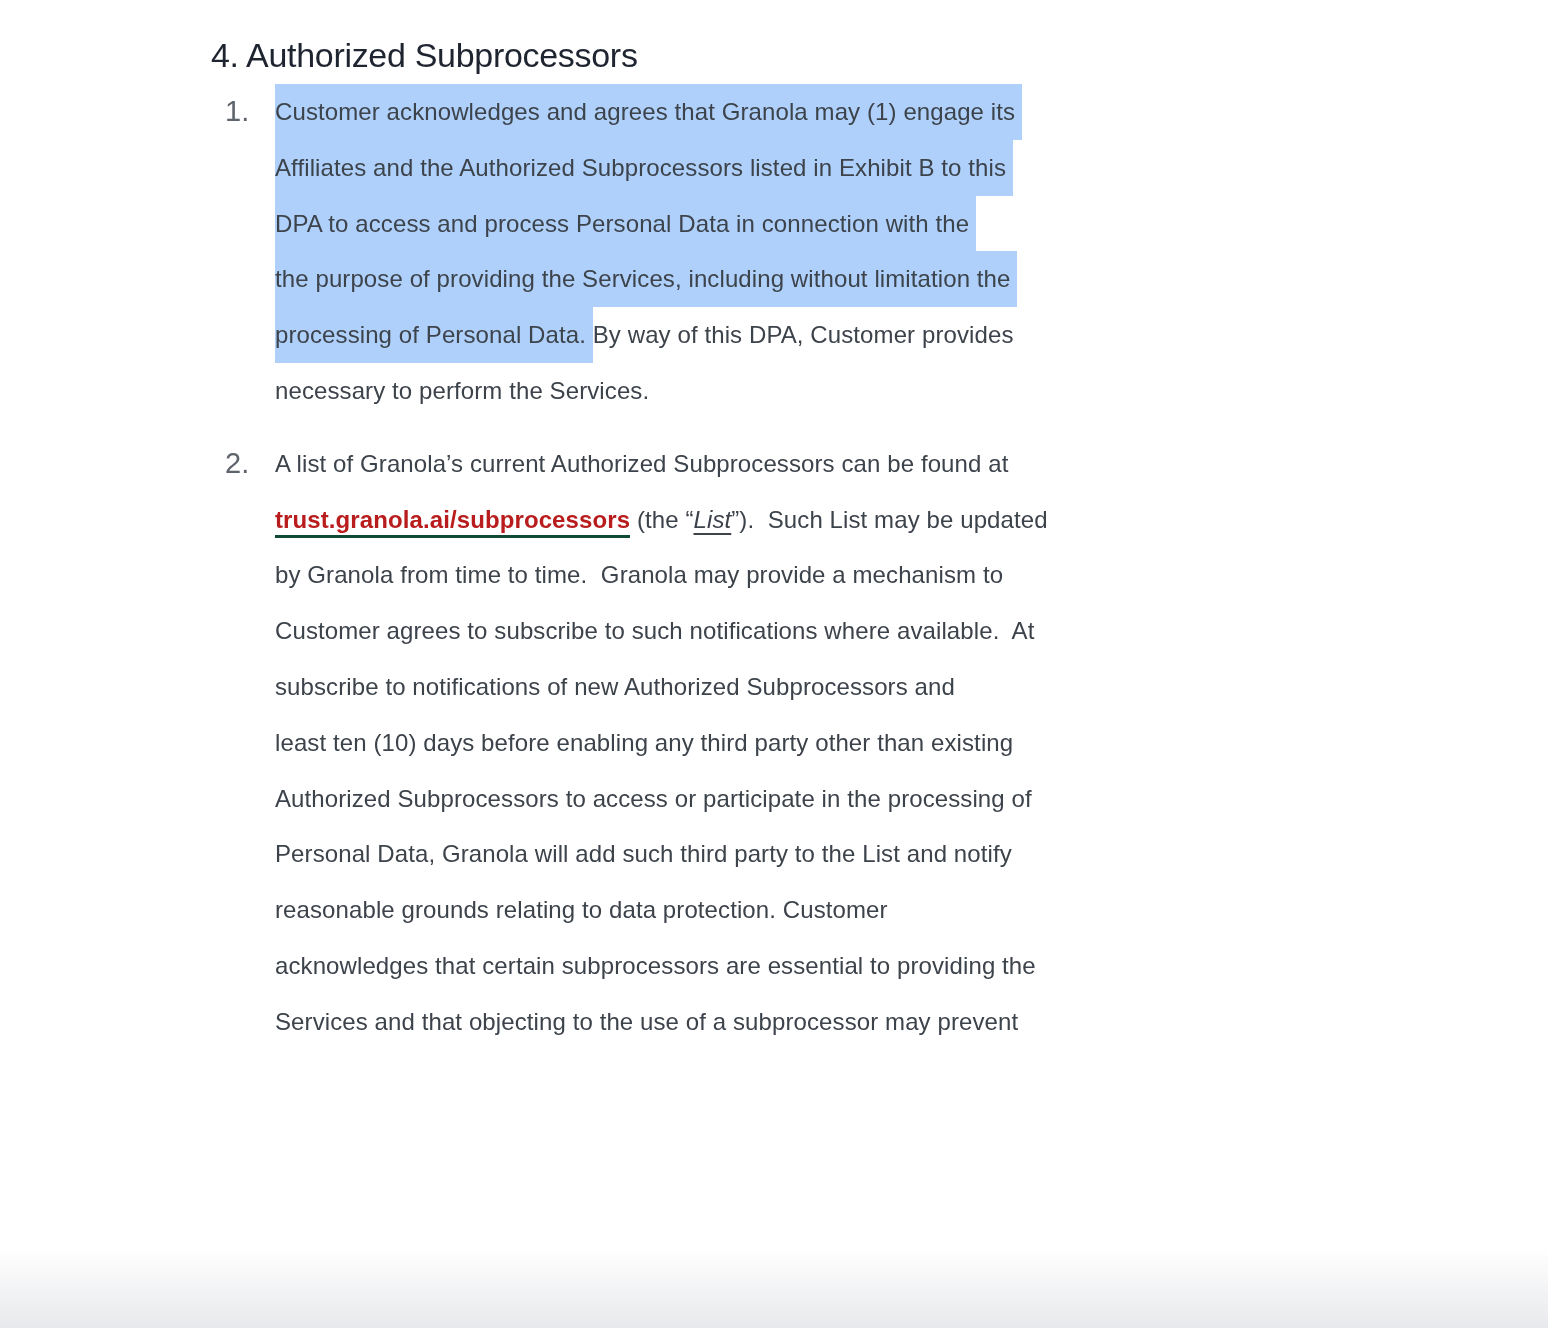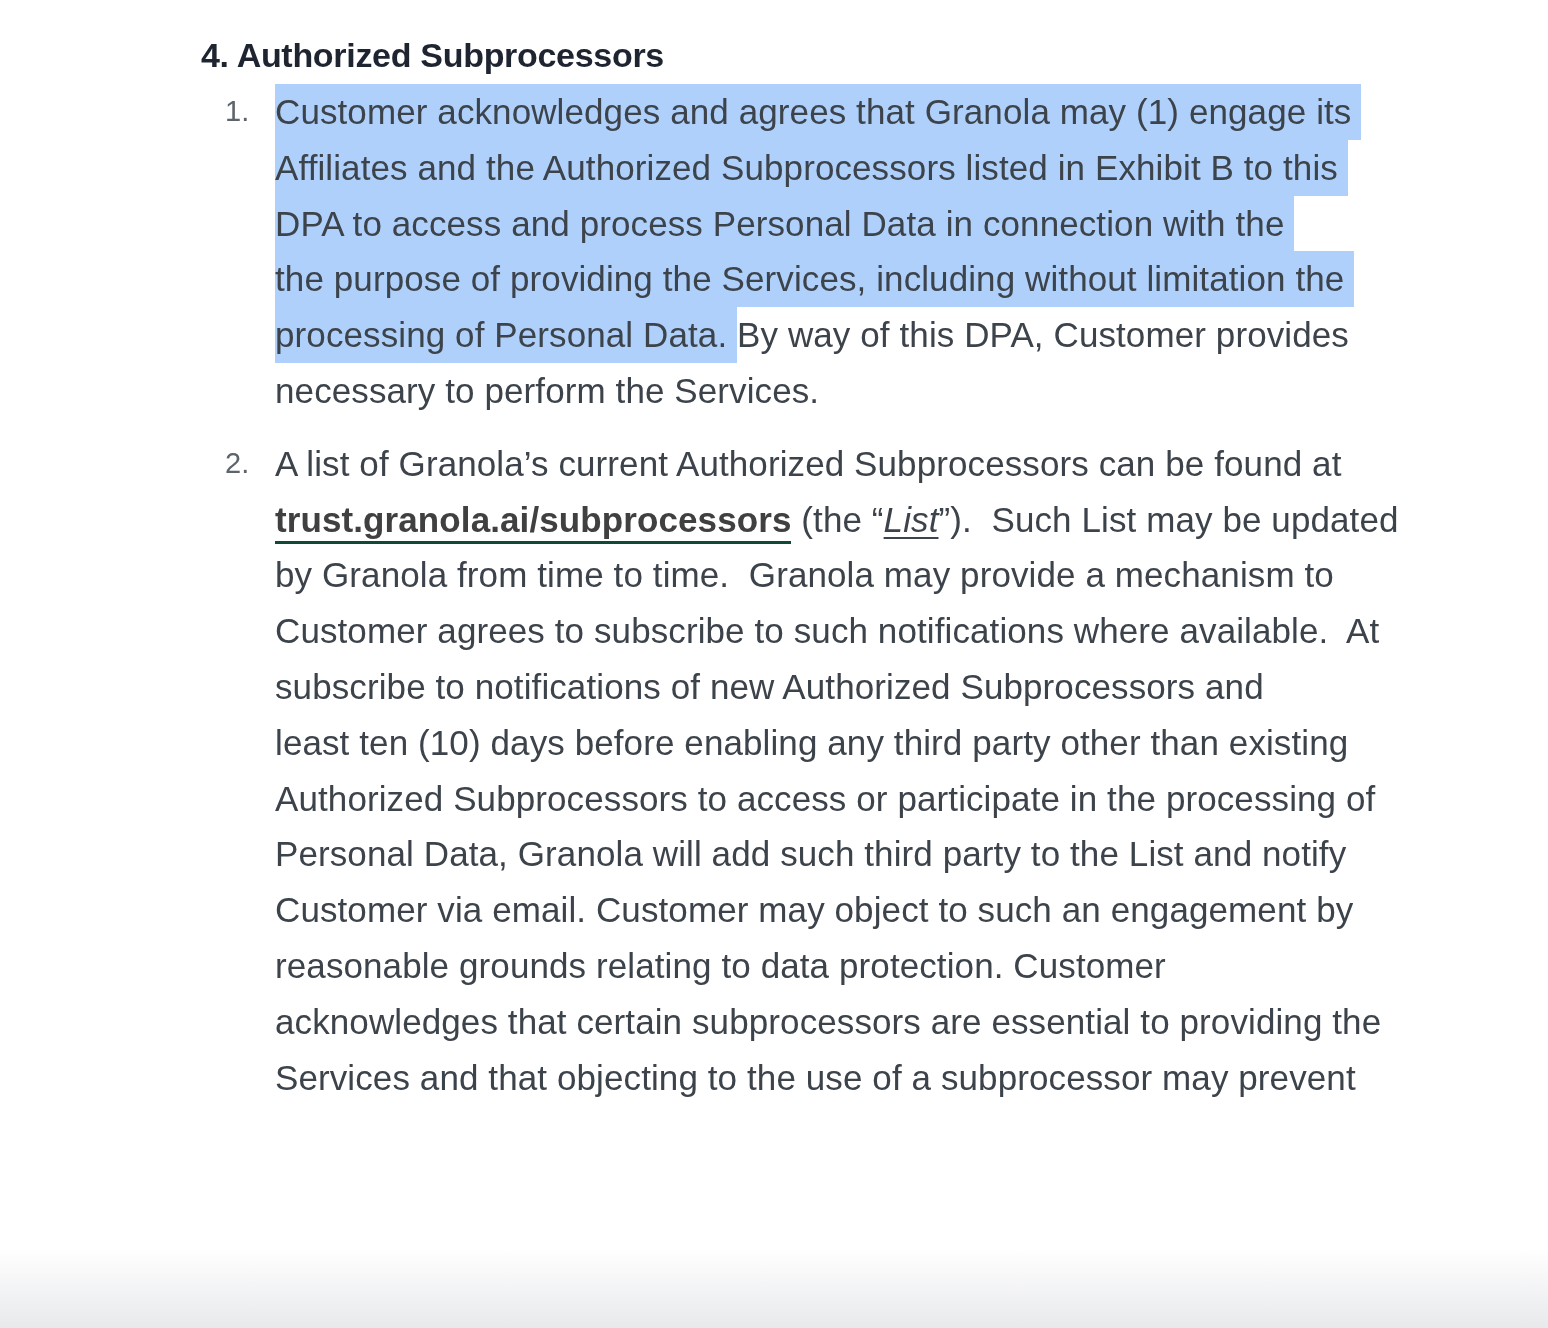--- a/index.html
+++ b/index.html
@@ -13,44 +13,44 @@
   html,body{margin:0;padding:0;}
   body{
     width:1548px;height:1328px;
     background:#ffffff;
     overflow:hidden;
     position:relative;
     font-family:"Liberation Sans", sans-serif;
     color:var(--body-color);
   }
   .heading{
-    position:absolute;left:201px;top:8px;
-    font-size:34px;font-weight:bold;
+    position:absolute;left:211px;top:8px;
+    font-size:34px;font-weight:normal;
     letter-spacing:-0.3px;
     color:var(--heading-color);
     white-space:pre;
   }
   .list{
     position:absolute;left:225px;top:84px;width:1180px;
   }
   .list-item{display:flex;margin-bottom:17px;}
   .num{
     flex:none;width:34px;
     font-size:29px;line-height:55.8px;
     color:var(--marker-color);
   }
-  .content{margin-left:16px;font-size:35px;letter-spacing:0.1px;}
+  .content{margin-left:16px;font-size:24px;letter-spacing:0.1px;}
   .line{height:55.8px;line-height:55.8px;white-space:pre;}
   .hl{
     display:inline-block;height:100%;vertical-align:top;
     background:var(--sel);
   }
   .link{
     font-weight:bold;
-    color:#404040;
+    color:#b91c1c;
     border-bottom:3px solid var(--link-underline);
     padding-bottom:2px;
     cursor:pointer;
   }
   .u{
     text-decoration:underline;
     text-underline-offset:5px;
     text-decoration-thickness:2px;
     font-style:italic;
   }
@@ -81,21 +81,20 @@
         <div class="num">2.</div>
         <div class="content">
           <div class="line"><span>A list of Granola’s current Authorized Subprocessors can be found at</span></div>
           <div class="line"><span class="link">trust.granola.ai/subprocessors</span><span> (the “</span><span class="u">List</span><span>”).  Such List may be updated</span></div>
           <div class="line"><span>by Granola from time to time.  Granola may provide a mechanism to</span></div>
           <div class="line"><span>Customer agrees to subscribe to such notifications where available.  At</span></div>
           <div class="line"><span>subscribe to notifications of new Authorized Subprocessors and</span></div>
           <div class="line"><span>least ten (10) days before enabling any third party other than existing</span></div>
           <div class="line"><span>Authorized Subprocessors to access or participate in the processing of</span></div>
           <div class="line"><span>Personal Data, Granola will add such third party to the List and notify</span></div>
-          <div class="line"><span>Customer via email. Customer may object to such an engagement by</span></div>
           <div class="line"><span>reasonable grounds relating to data protection. Customer</span></div>
           <div class="line"><span>acknowledges that certain subprocessors are essential to providing the</span></div>
           <div class="line"><span>Services and that objecting to the use of a subprocessor may prevent</span></div>
         </div>
       </div>
     </div>
   <div class="bottom-fade"></div>
 </div>
 
 </body></html>

